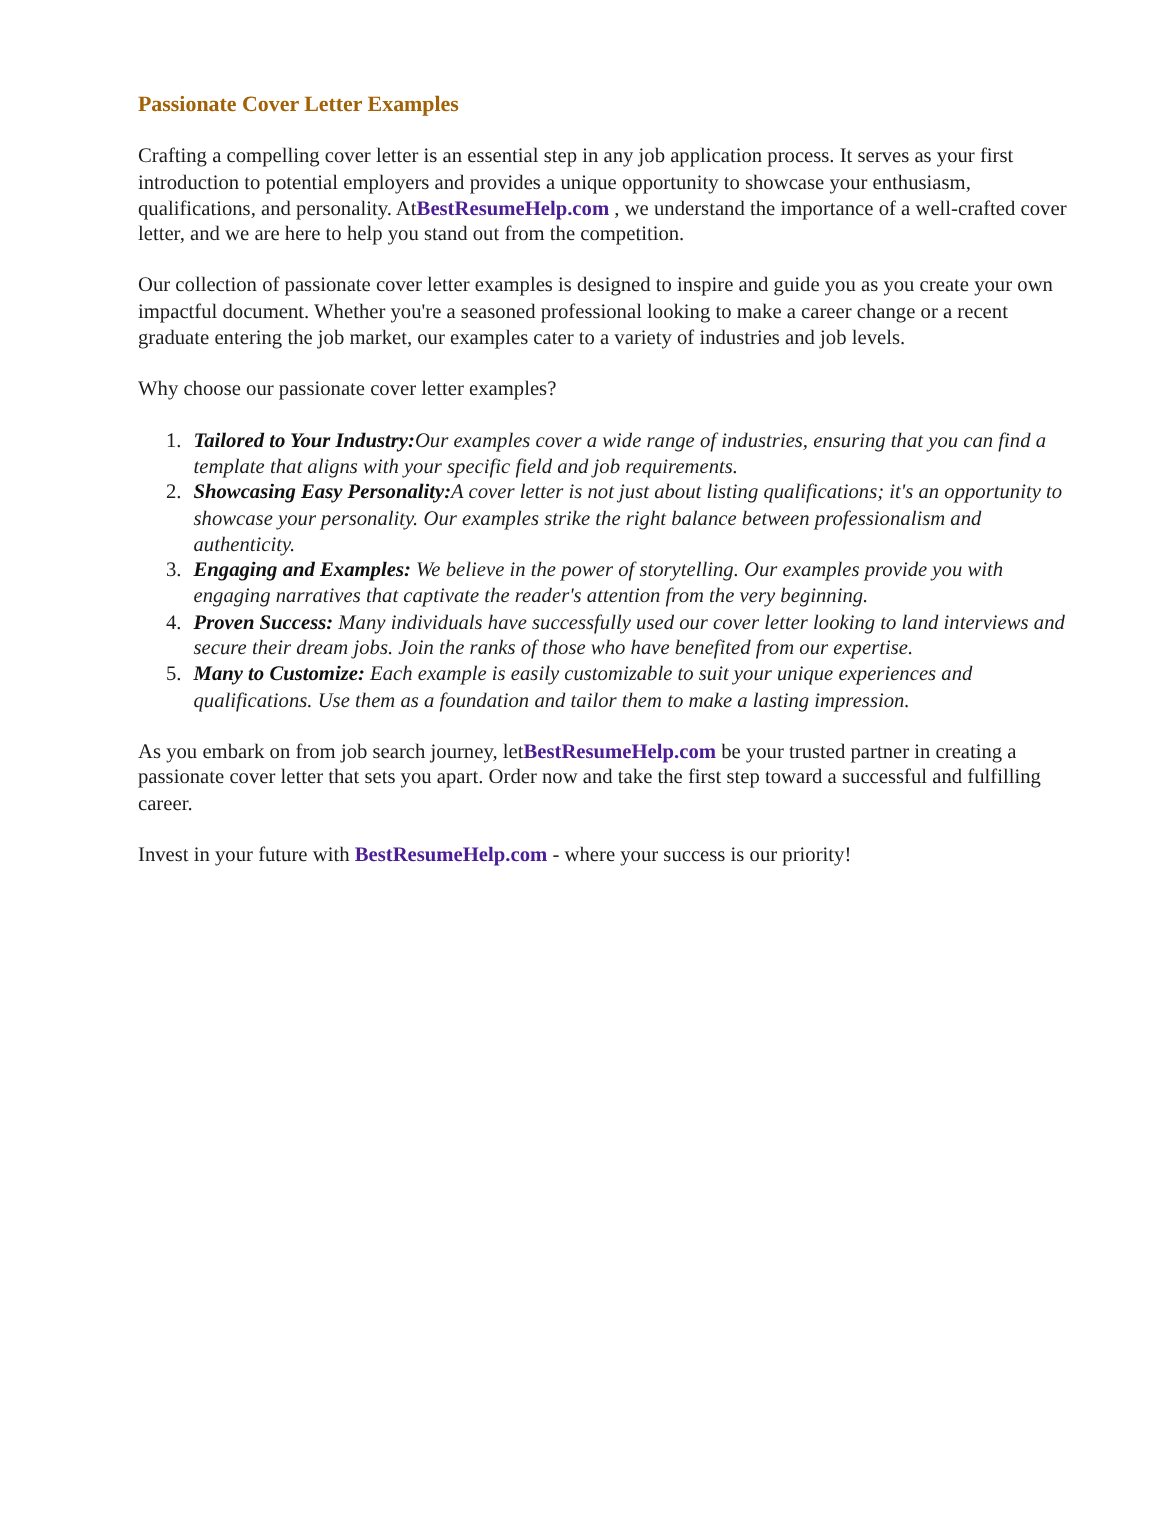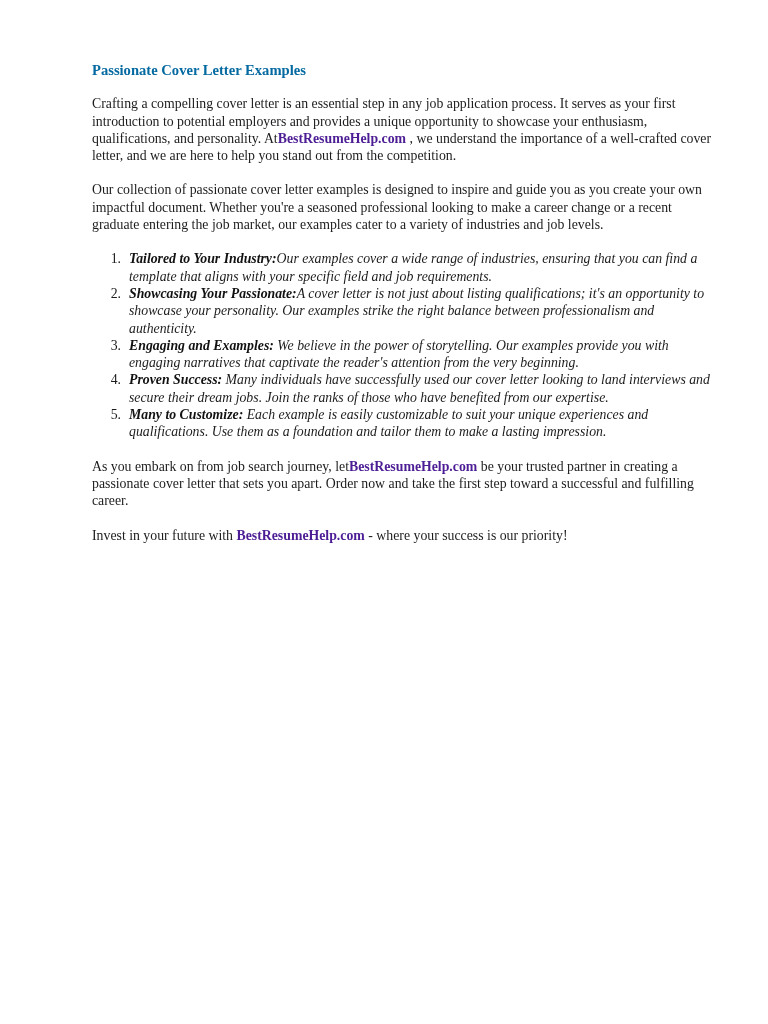--- a/index.html
+++ b/index.html
@@ -22,21 +22,21 @@
     top: 62px;
     width: 628px;
     font-size: 13.8px;
     line-height: 17.3px;
     text-align: left;
   }
   .doc-title {
     font-size: 14.6px;
     font-weight: bold;
     margin: 0 0 16px 0;
-    color: #0369a1;
+    color: #a16207;
   }
   .doc p {
     margin: 0 0 17px 0;
   }
   .doc-link {
     color: #4c1d95;
     font-weight: bold;
     text-decoration: none;
     cursor: pointer;
   }
@@ -68,29 +68,30 @@
 
 <div class="page">
   <div class="doc">
 
     <h1 class="doc-title">Passionate Cover Letter Examples</h1>
 
     <p><span>Crafting a compelling cover letter is an essential step in any job application process. It serves as your first introduction to potential employers and provides a unique opportunity to showcase your enthusiasm, qualifications, and personality. At</span><a class="doc-link">BestResumeHelp.com</a><span> , we understand the importance of a well-crafted cover letter, and we are here to help you stand out from the competition.</span></p>
 
     <p><span>Our collection of passionate cover letter examples is designed to inspire and guide you as you create your own impactful document. Whether you're a seasoned professional looking to make a career change or a recent graduate entering the job market, our examples cater to a variety of industries and job levels.</span></p>
 
+    <p><span>Why choose our passionate cover letter examples?</span></p>
 
     <ol class="doc-list">
       <li class="doc-li">
         <span class="li-num">1.</span>
         <div class="li-body"><span class="li-label">Tailored to Your Industry:</span><span>Our examples cover a wide range of industries, ensuring that you can find a template that aligns with your specific field and job requirements.</span></div>
       </li>
       <li class="doc-li">
         <span class="li-num">2.</span>
-        <div class="li-body"><span class="li-label">Showcasing Your Passionate:</span><span>A cover letter is not just about listing qualifications; it's an opportunity to showcase your personality. Our examples strike the right balance between professionalism and authenticity.</span></div>
+        <div class="li-body"><span class="li-label">Showcasing Easy Personality:</span><span>A cover letter is not just about listing qualifications; it's an opportunity to showcase your personality. Our examples strike the right balance between professionalism and authenticity.</span></div>
       </li>
       <li class="doc-li">
         <span class="li-num">3.</span>
         <div class="li-body"><span class="li-label">Engaging and Examples:</span><span> We believe in the power of storytelling. Our examples provide you with engaging narratives that captivate the reader's attention from the very beginning.</span></div>
       </li>
       <li class="doc-li">
         <span class="li-num">4.</span>
         <div class="li-body"><span class="li-label">Proven Success:</span><span> Many individuals have successfully used our cover letter looking to land interviews and secure their dream jobs. Join the ranks of those who have benefited from our expertise.</span></div>
       </li>
       <li class="doc-li">

